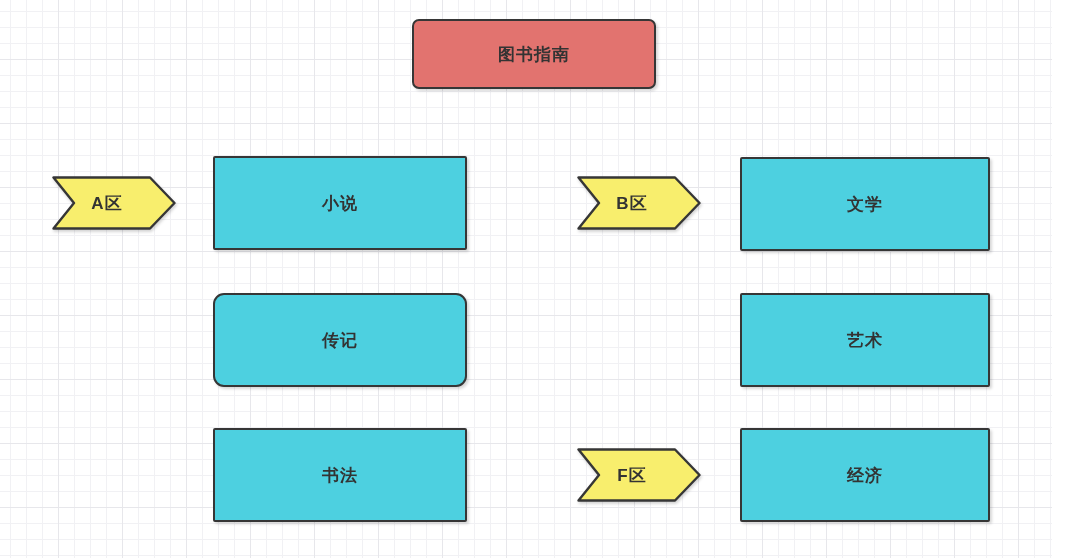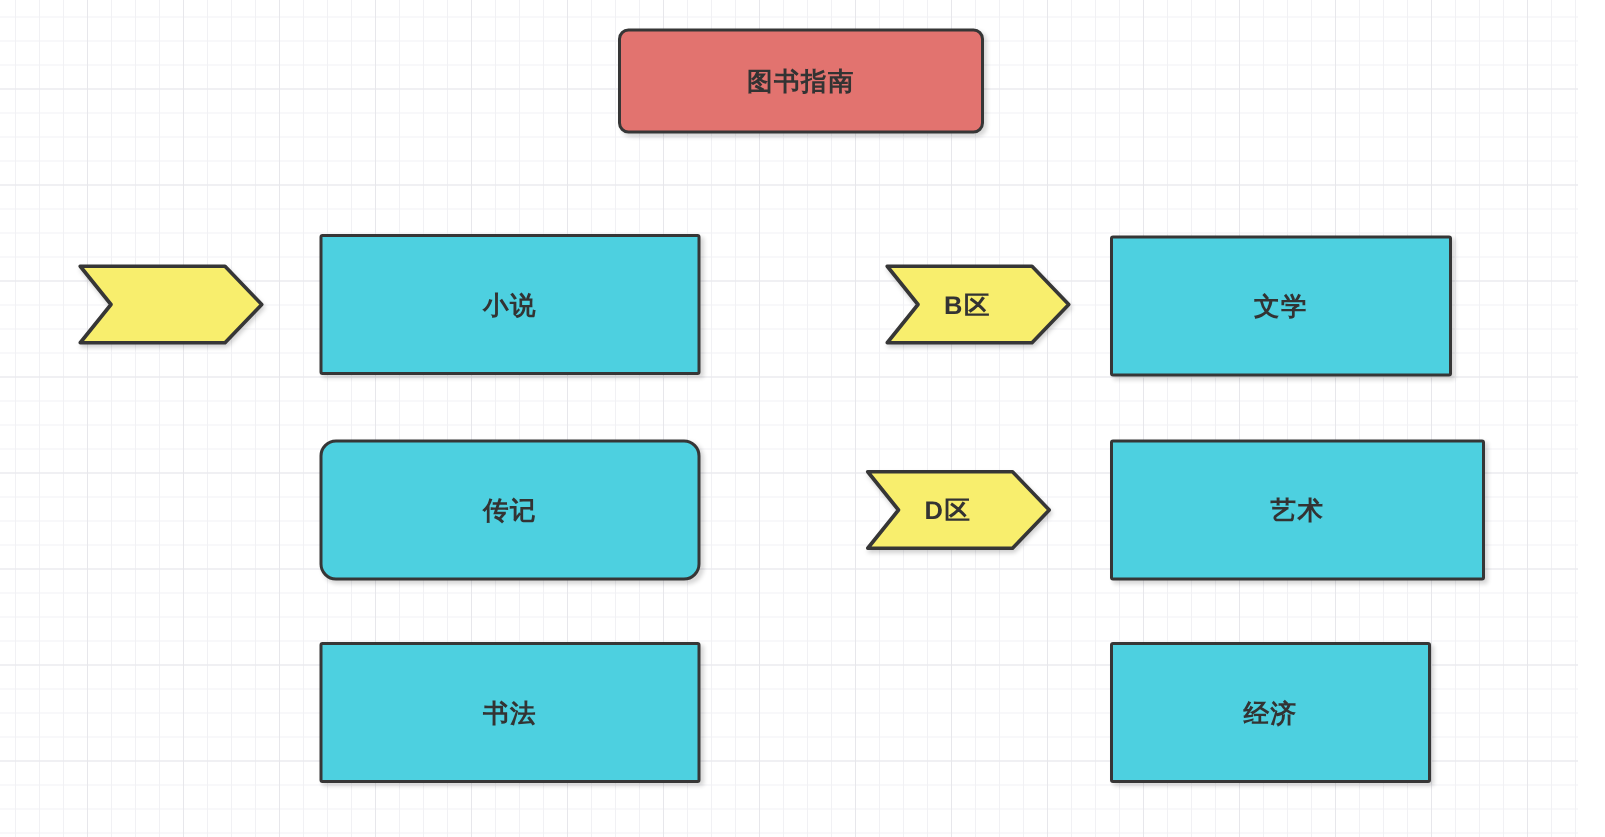--- a/index.html
+++ b/index.html
@@ -71,50 +71,51 @@
 <div class="stage">
 
   <div class="node title" style="left:412px; top:19px; width:244px; height:70px;">
     <span class="lbl">图书指南</span>
   </div>
 
   <div class="arrow" style="left:52px; top:176px;">
     <svg width="124" height="54" viewBox="0 0 124 54">
       <polygon points="1.5,1.5 98,1.5 122.5,27 98,52.5 1.5,52.5 22,27"></polygon>
     </svg>
+    <span class="lbl">A区</span>
   </div>
   <div class="node box" style="left:213px; top:156px; width:254px; height:94px;">
     <span class="lbl">小说</span>
   </div>
 
-  <div class="arrow" style="left:590px; top:176px;text-decoration:underline;">
+  <div class="arrow" style="left:577px; top:176px;text-decoration:underline;">
     <svg width="124" height="54" viewBox="0 0 124 54">
       <polygon points="1.5,1.5 98,1.5 122.5,27 98,52.5 1.5,52.5 22,27"></polygon>
     </svg>
     <span class="lbl">B区</span>
   </div>
-  <div class="node box" style="left:740px; top:157px; width:228px; height:94px;">
+  <div class="node box" style="left:740px; top:157px; width:250px; height:94px;">
     <span class="lbl">文学</span>
   </div>
 
   <div class="node box" style="left:213px; top:293px; width:254px; height:94px;border-radius:11px;">
     <span class="lbl">传记</span>
   </div>
 
-  <div class="arrow" style="left:577px; top:313px;">
-    <svg width="124" height="54" viewBox="0 0 124 54">
-      <polygon points="1.5,1.5 98,1.5 122.5,27 98,52.5 1.5,52.5 22,27"></polygon>
-    </svg>
-    <span class="lbl">D区</span>
-  </div>
   <div class="node box" style="left:740px; top:293px; width:250px; height:94px;">
     <span class="lbl">艺术</span>
   </div>
 
   <div class="node box" style="left:213px; top:428px; width:254px; height:94px;font-family:Liberation Serif, serif;">
     <span class="lbl">书法</span>
   </div>
 
-  <div class="node box" style="left:740px; top:428px; width:214px; height:94px;">
+  <div class="arrow" style="left:577px; top:448px;">
+    <svg width="124" height="54" viewBox="0 0 124 54">
+      <polygon points="1.5,1.5 98,1.5 122.5,27 98,52.5 1.5,52.5 22,27"></polygon>
+    </svg>
+    <span class="lbl">F区</span>
+  </div>
+  <div class="node box" style="left:740px; top:428px; width:250px; height:94px;">
     <span class="lbl">经济</span>
   </div>
 
 </div>
 
 </body></html>

